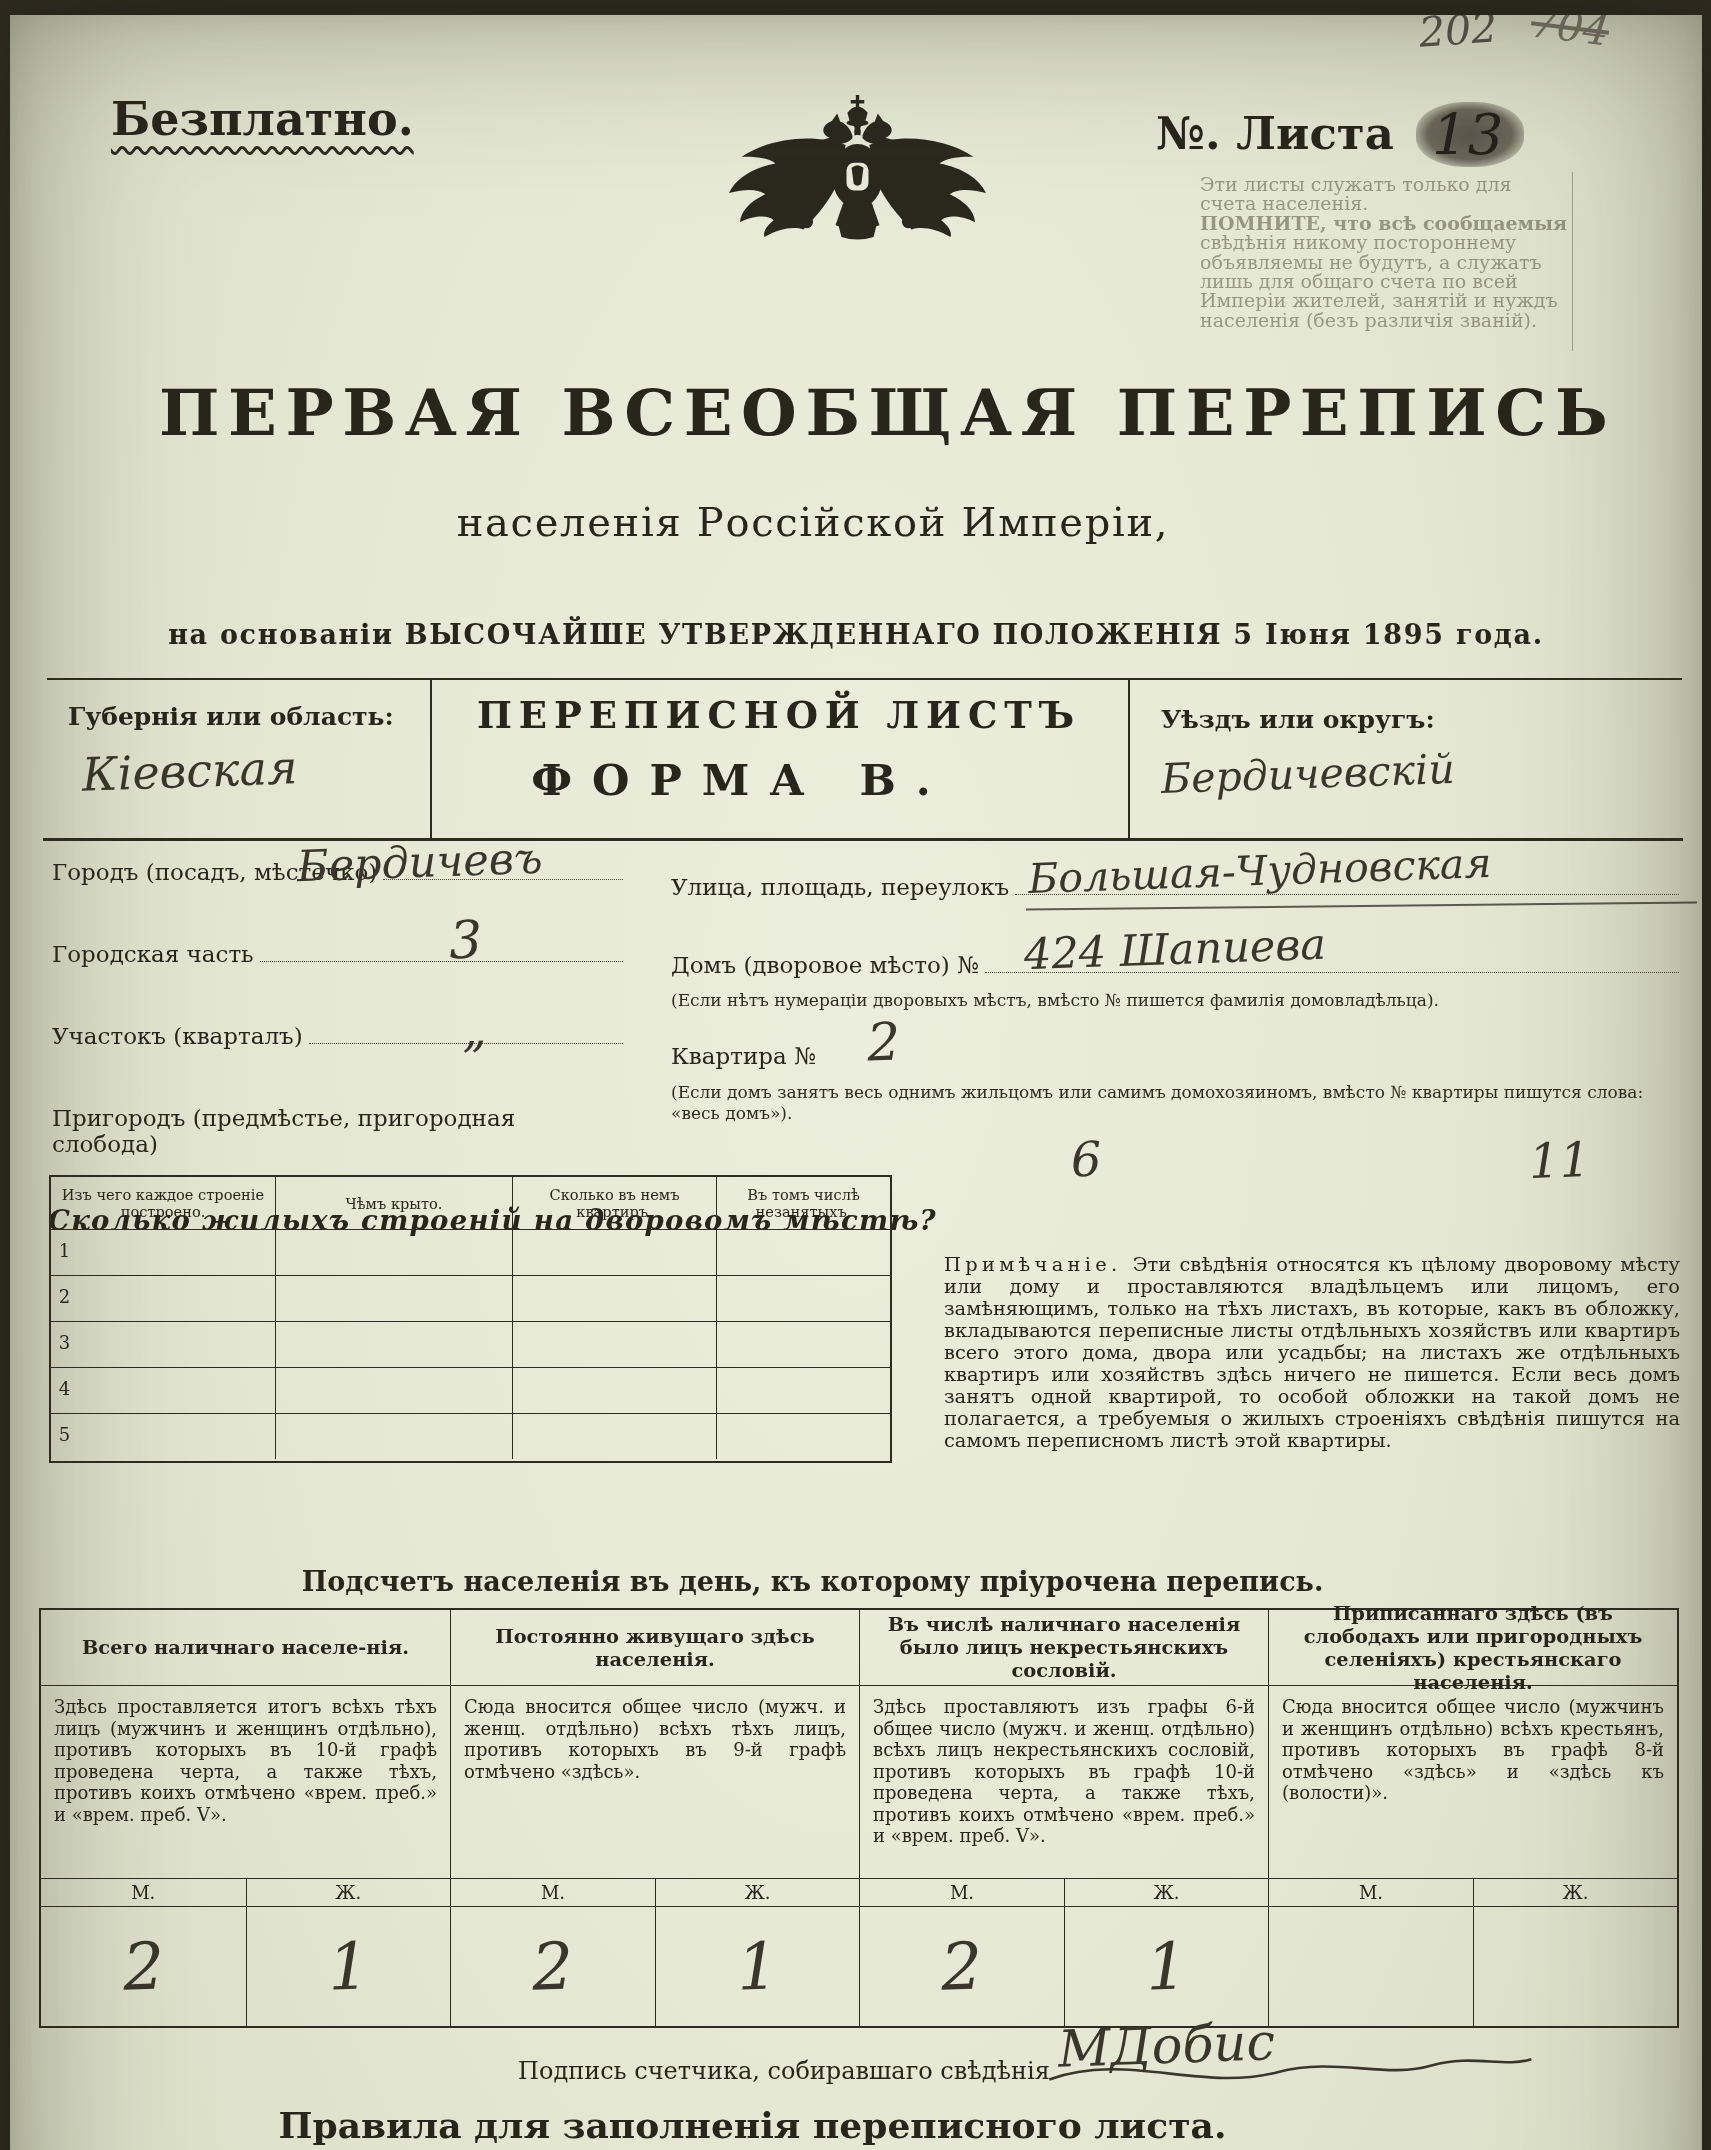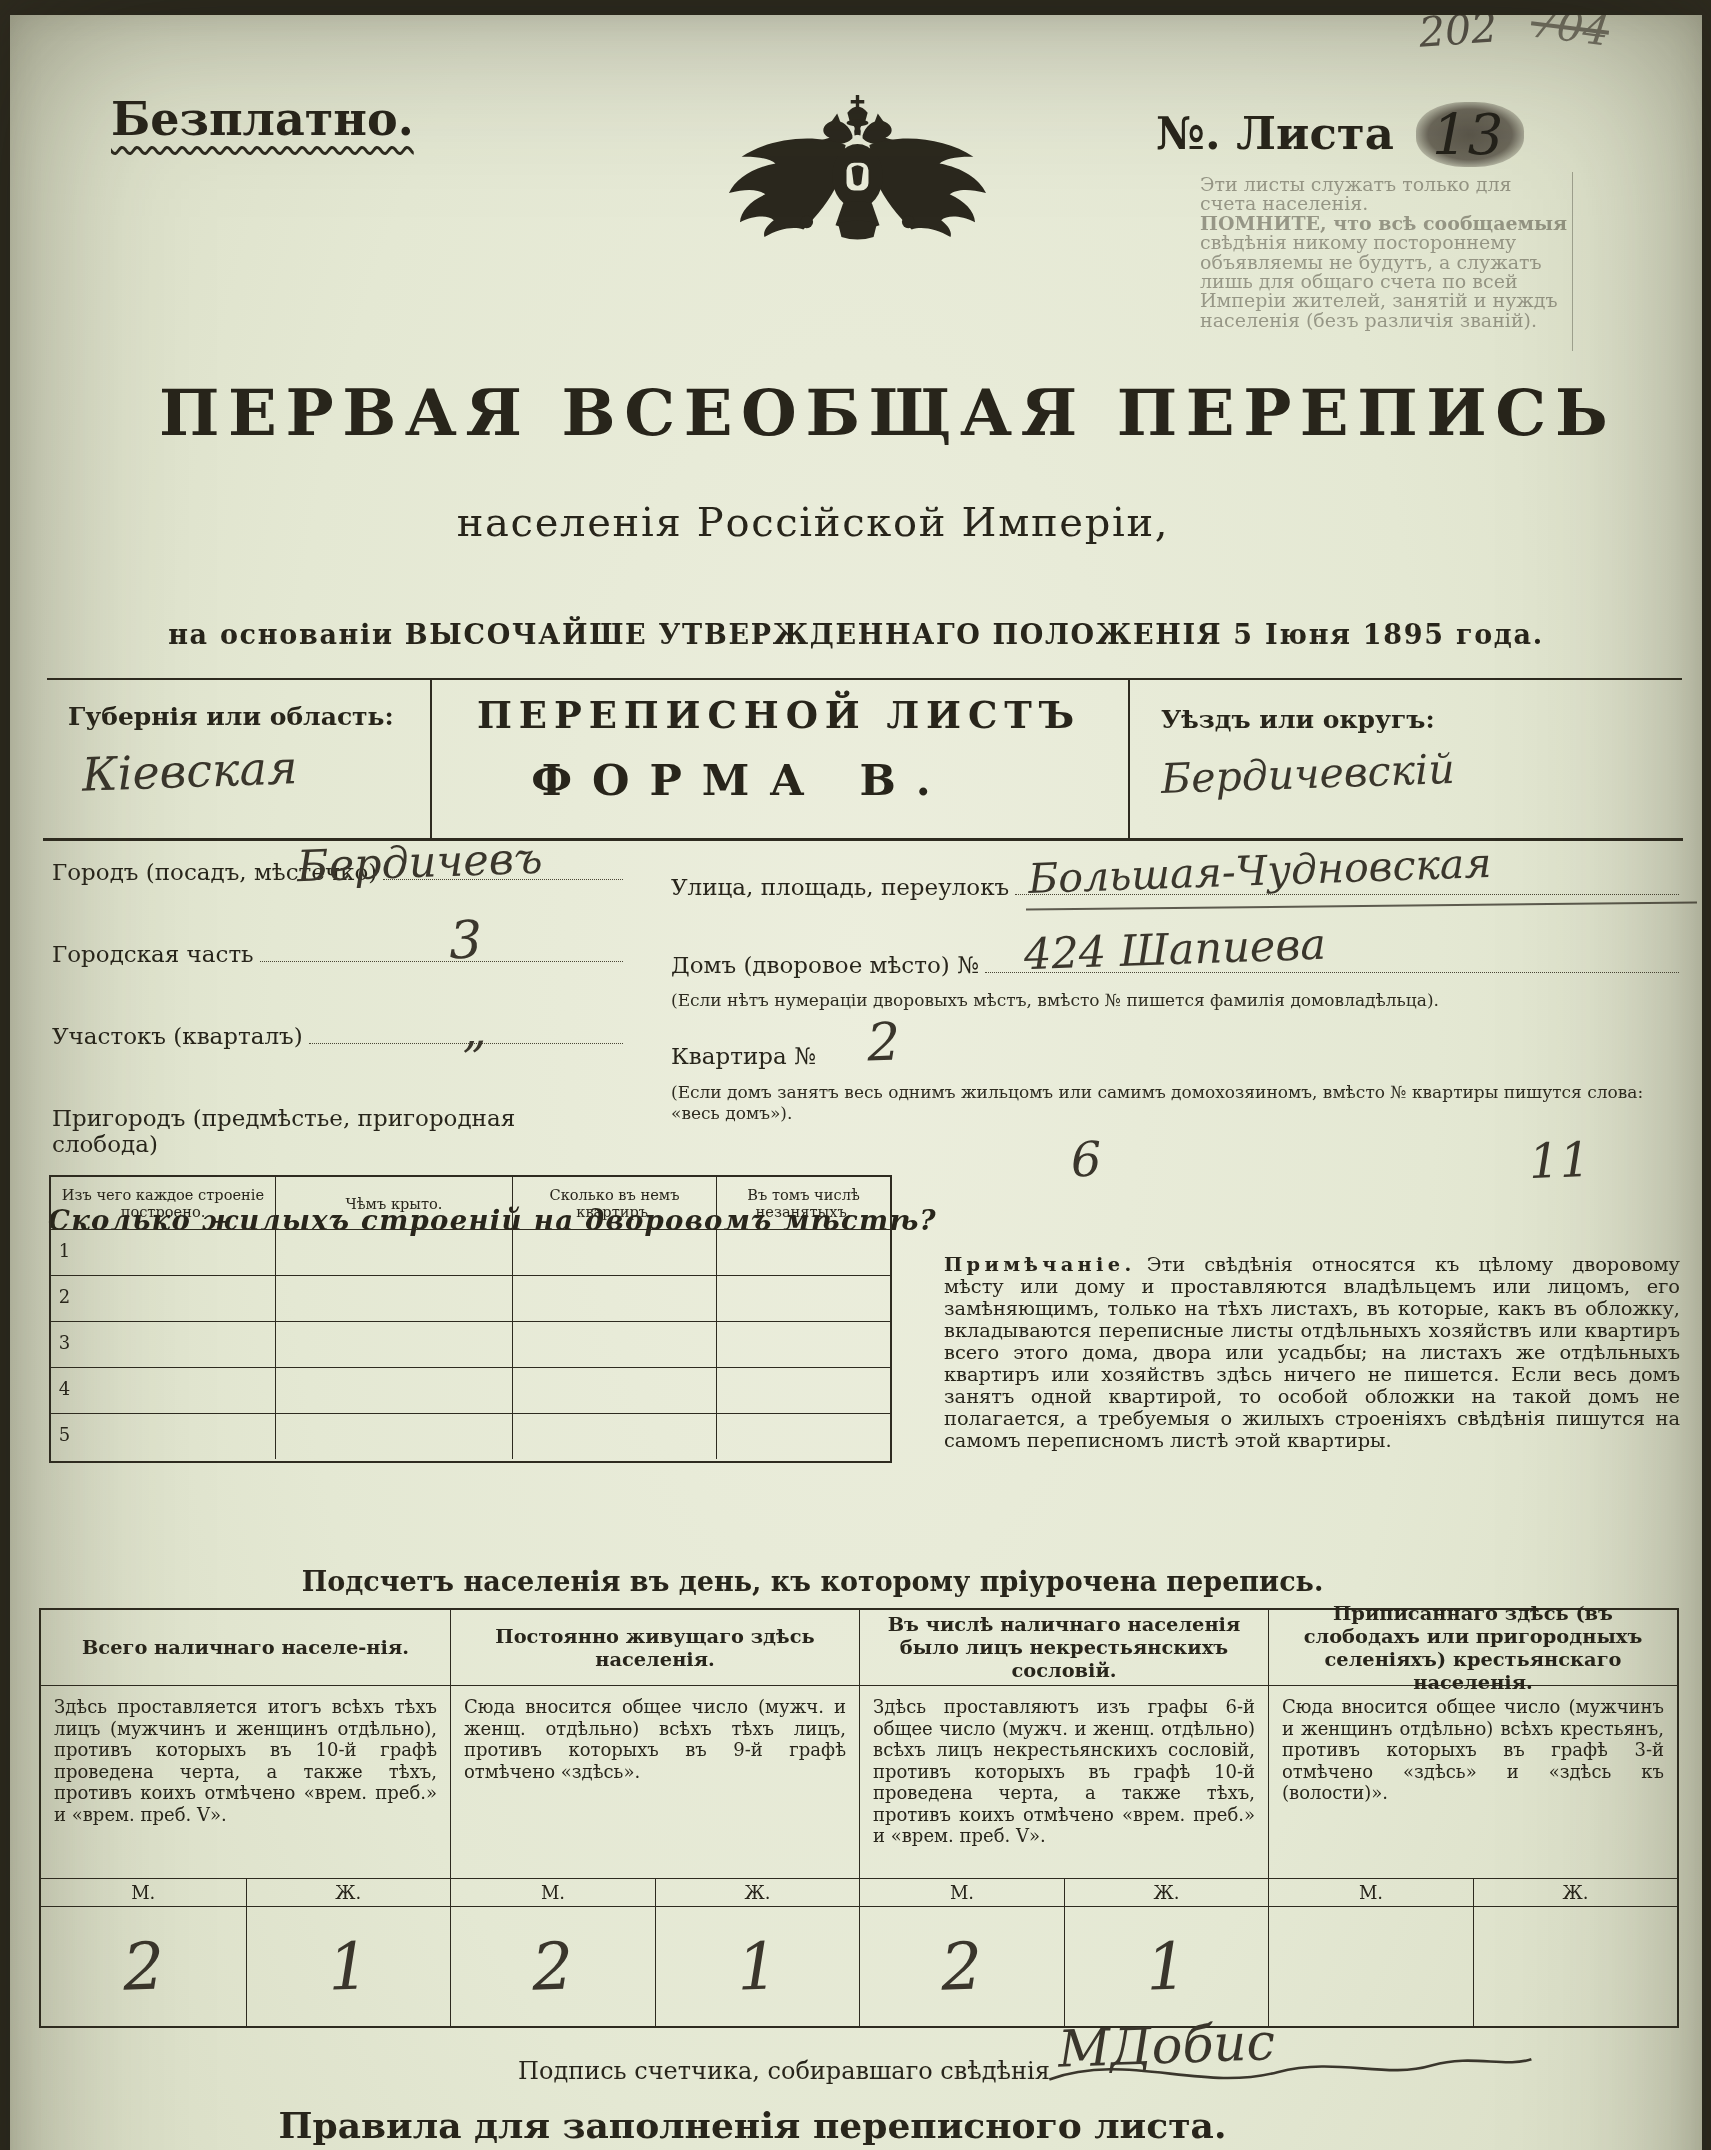--- a/index.html
+++ b/index.html
@@ -23,21 +23,21 @@
   .btable{position:absolute;left:49px;top:1175px;width:839px;height:284px;
     display:grid;grid-template-columns:224px 237px 204px 174px;grid-template-rows:52px repeat(5,46px);
     border:2.6px solid #2e2b20}
   .btable>div{border-left:1.3px solid #2e2b20;border-top:1.3px solid #2e2b20;box-sizing:border-box}
   .btable>div:nth-child(4n+1){border-left:none}
   .btable>div:nth-child(-n+4){border-top:none}
   .bth{font-size:14.6px;line-height:17px;text-align:center;display:flex;align-items:center;justify-content:center;padding:2.6px 6px}
   .bnum{font-size:18px;padding:10.3px 0 0 7.7px}
   
   .pnote{position:absolute;left:944px;top:1254px;width:736px;font-size:19.4px;line-height:22px;text-align:justify}
-  .pnote .nt{font-weight:bold;letter-spacing:4.3px;margin-right:11.2px}
+  .pnote .nt{font-weight:normal;letter-spacing:4.3px;margin-right:11.2px}
   
   .ptable{position:absolute;left:39px;top:1608px;display:grid;grid-template-columns:repeat(4,409px);border:2.6px solid #2e2b20;background:rgba(255,255,255,0.0)}
   .pcol{display:grid;grid-template-rows:76px 193px 28px 119px;border-left:1.7px solid #2e2b20}
   .pcol:first-child{border-left:none}
   .pt{font-weight:bold;font-size:19.4px;line-height:23px;text-align:center;display:flex;align-items:center;justify-content:center;padding:3.4px 12px;box-sizing:border-box;border-bottom:1.3px solid #2e2b20}
   .pd{font-size:18px;line-height:21.5px;text-align:justify;padding:10.3px 13px;box-sizing:border-box;border-bottom:1.3px solid #2e2b20}
   .pmf{display:grid;grid-template-columns:1fr 1fr;border-bottom:1.3px solid #2e2b20}
   .pmf span{display:flex;align-items:center;justify-content:center;font-size:18px}
   .pmf span+span{border-left:1.3px solid #2e2b20}
   .pv{display:grid;grid-template-columns:1fr 1fr}
@@ -245,21 +245,21 @@
         <div class="cell">
             <span class="hw rot">2</span>
           </div>
         <div class="cell">
             <span class="hw rot">1</span>
           </div>
       </div>
     </div>
     <div class="pcol">
       <div class="pt">Приписаннаго здѣсь (въ слободахъ или пригородныхъ селеніяхъ) крестьянскаго населенія.</div>
-      <div class="pd">Сюда вносится общее число (мужчинъ и женщинъ отдѣльно) всѣхъ крестьянъ, противъ которыхъ въ графѣ 3-й отмѣчено «здѣсь» и «здѣсь къ (волости)».</div>
+      <div class="pd">Сюда вносится общее число (мужчинъ и женщинъ отдѣльно) всѣхъ крестьянъ, противъ которыхъ въ графѣ 8-й отмѣчено «здѣсь» и «здѣсь къ (волости)».</div>
       <div class="pmf">
           <span>М.</span>
           <span>Ж.</span>
         </div>
       <div class="pv">
         <div class="cell">
             <span class="hw rot"></span>
           </div>
         <div class="cell">
             <span class="hw rot"></span>

